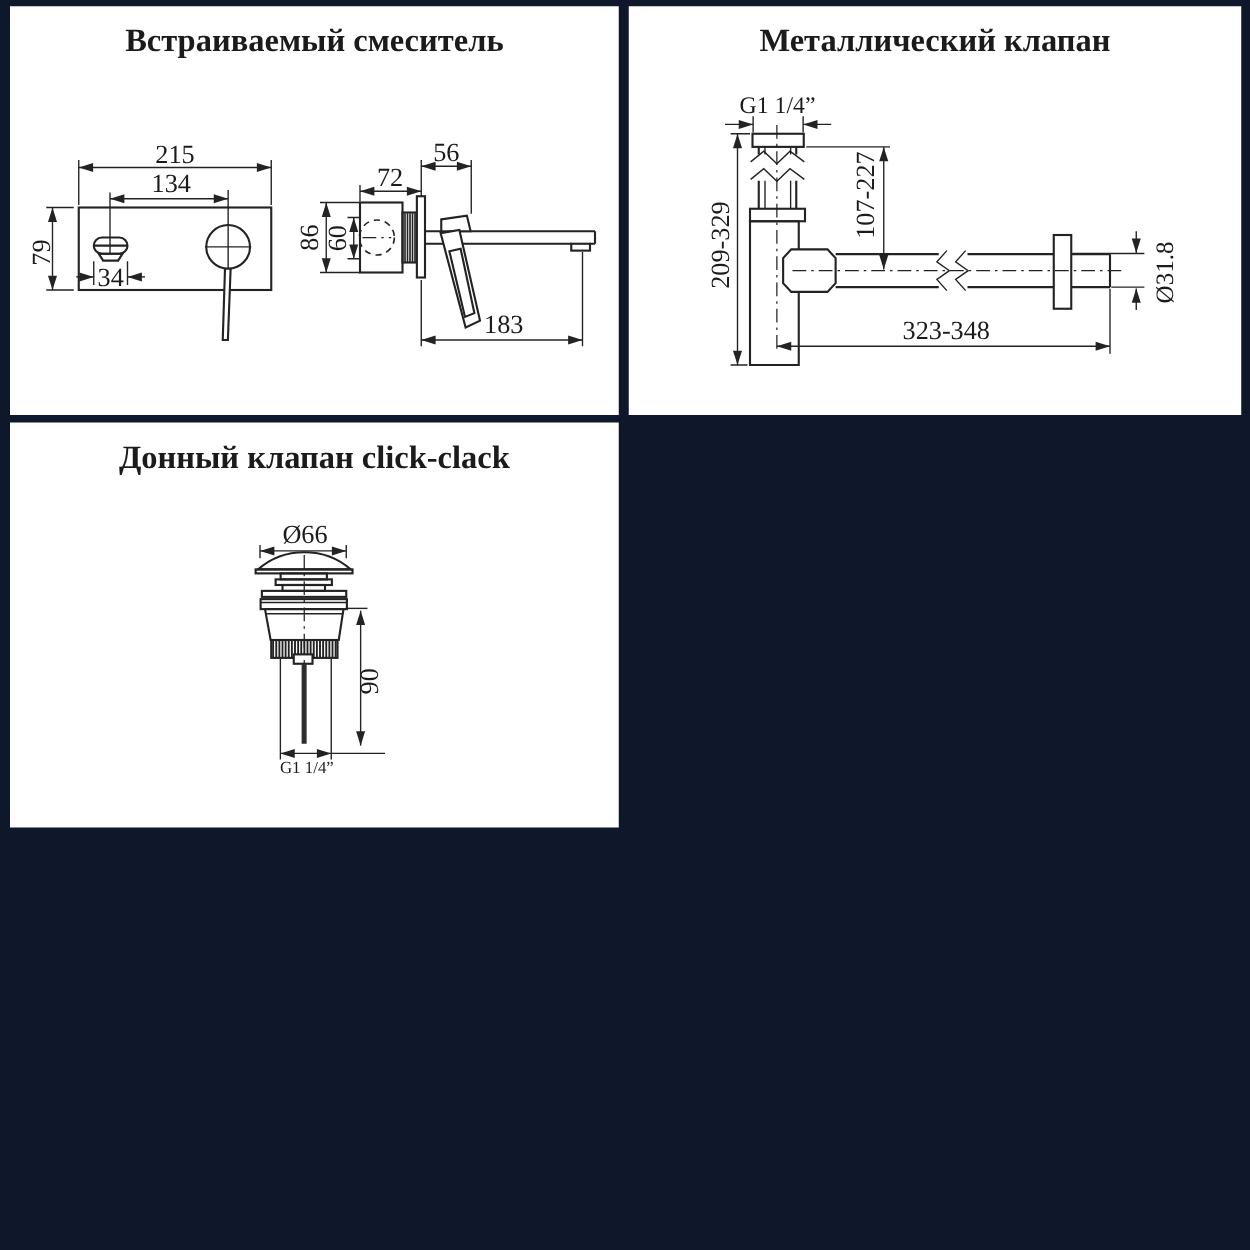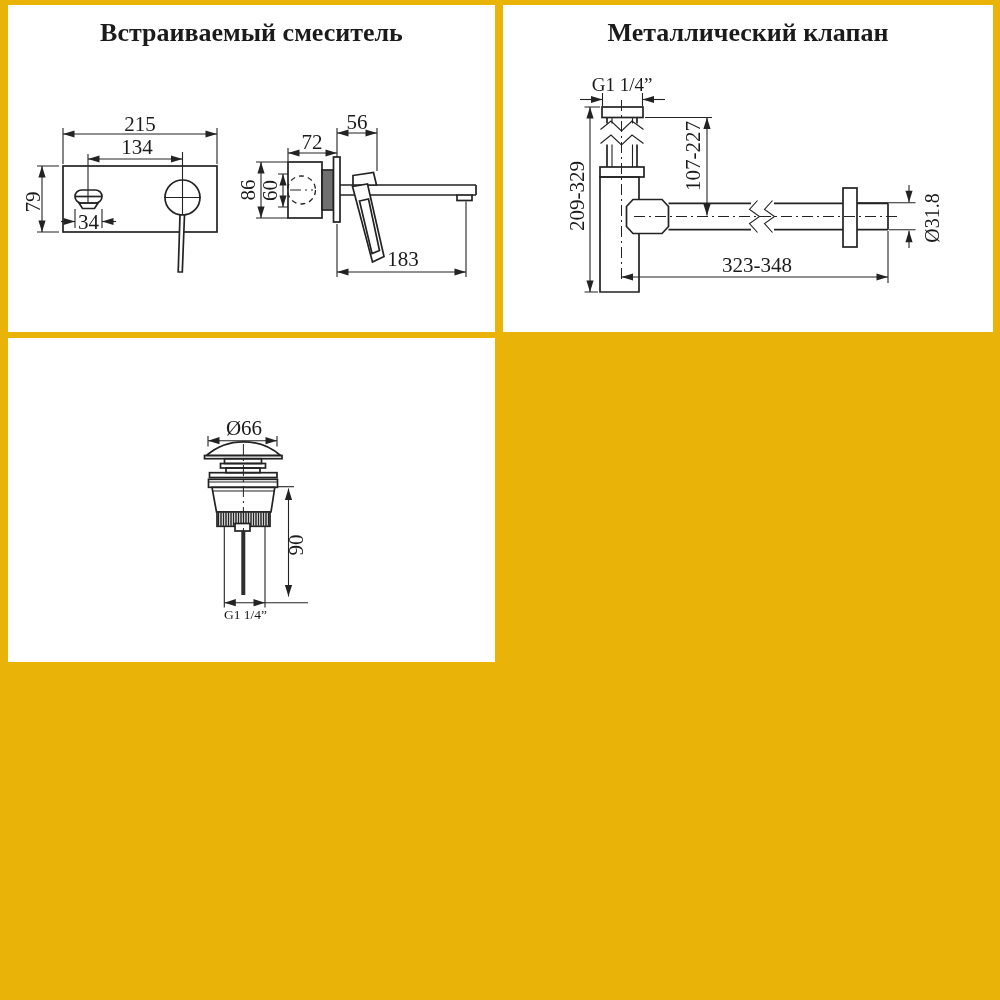--- a/index.html
+++ b/index.html
@@ -1,17 +1,17 @@
 <!DOCTYPE html>
 <html><head>
 <meta charset="utf-8">
 <style>
   html,body{margin:0;padding:0;}
   body{width:1000px;height:1000px;background:#f4f4f4;font-family:"Liberation Serif",serif;}
-  .canvas{position:relative;width:1000px;height:1000px;background:#eab308;overflow:hidden;}
+  .canvas{position:relative;width:1000px;height:1000px;background:#0f172a;overflow:hidden;}
   .panel{position:absolute;background:#ffffff;}
   .panel-mixer{left:8px;top:5px;width:487px;height:327px;}
   .panel-siphon{left:503px;top:5px;width:490px;height:327px;}
   .panel-valve{left:8px;top:338px;width:487px;height:324px;}
   .title{position:absolute;left:0;top:13px;width:100%;margin:0;text-align:center;
          font-family:"Liberation Serif",serif;font-weight:700;font-size:26px;color:#1b1b1b;line-height:30px;}
   .drawing{position:absolute;left:0;top:0;width:100%;height:100%;}
   
   .o{stroke:#232323;stroke-width:1.7;fill:none;}
   .ow{stroke:#232323;stroke-width:1.7;fill:#ffffff;}
@@ -193,20 +193,21 @@
       <g>
         <path class="dim" d="M858,202.8 H915.5 M889,229.7 H915.5"></path>
         <line class="dim" x1="909" y1="185" x2="909" y2="202.3" marker-end="url(#as)"></line>
         <line class="dim" x1="909" y1="248" x2="909" y2="230.7" marker-end="url(#as)"></line>
         <text class="d20 mid" transform="rotate(-90 938.5 218)" x="938.5" y="218">Ø31.8</text>
       </g>
     </svg>
   </section>
 
   <section class="panel panel-valve">
+    <h2 class="title">Донный клапан click-clack</h2>
     <svg class="drawing" viewBox="8 338 487 324" xmlns="http://www.w3.org/2000/svg">
       <defs>
         <marker id="av" viewBox="0 0 13 10" refX="12.3" refY="5" markerWidth="13" markerHeight="10" markerUnits="userSpaceOnUse" orient="auto-start-reverse">
           <path d="M0.8,1.4 L12.3,5 L0.8,8.6 Z" fill="#232323"></path>
         </marker>
       </defs>
 
       <g>
 
         <path class="ow" d="M206.5,455.5 Q222,441.8 243.5,441.8 Q265,441.8 280.5,455.5 Z"></path>

